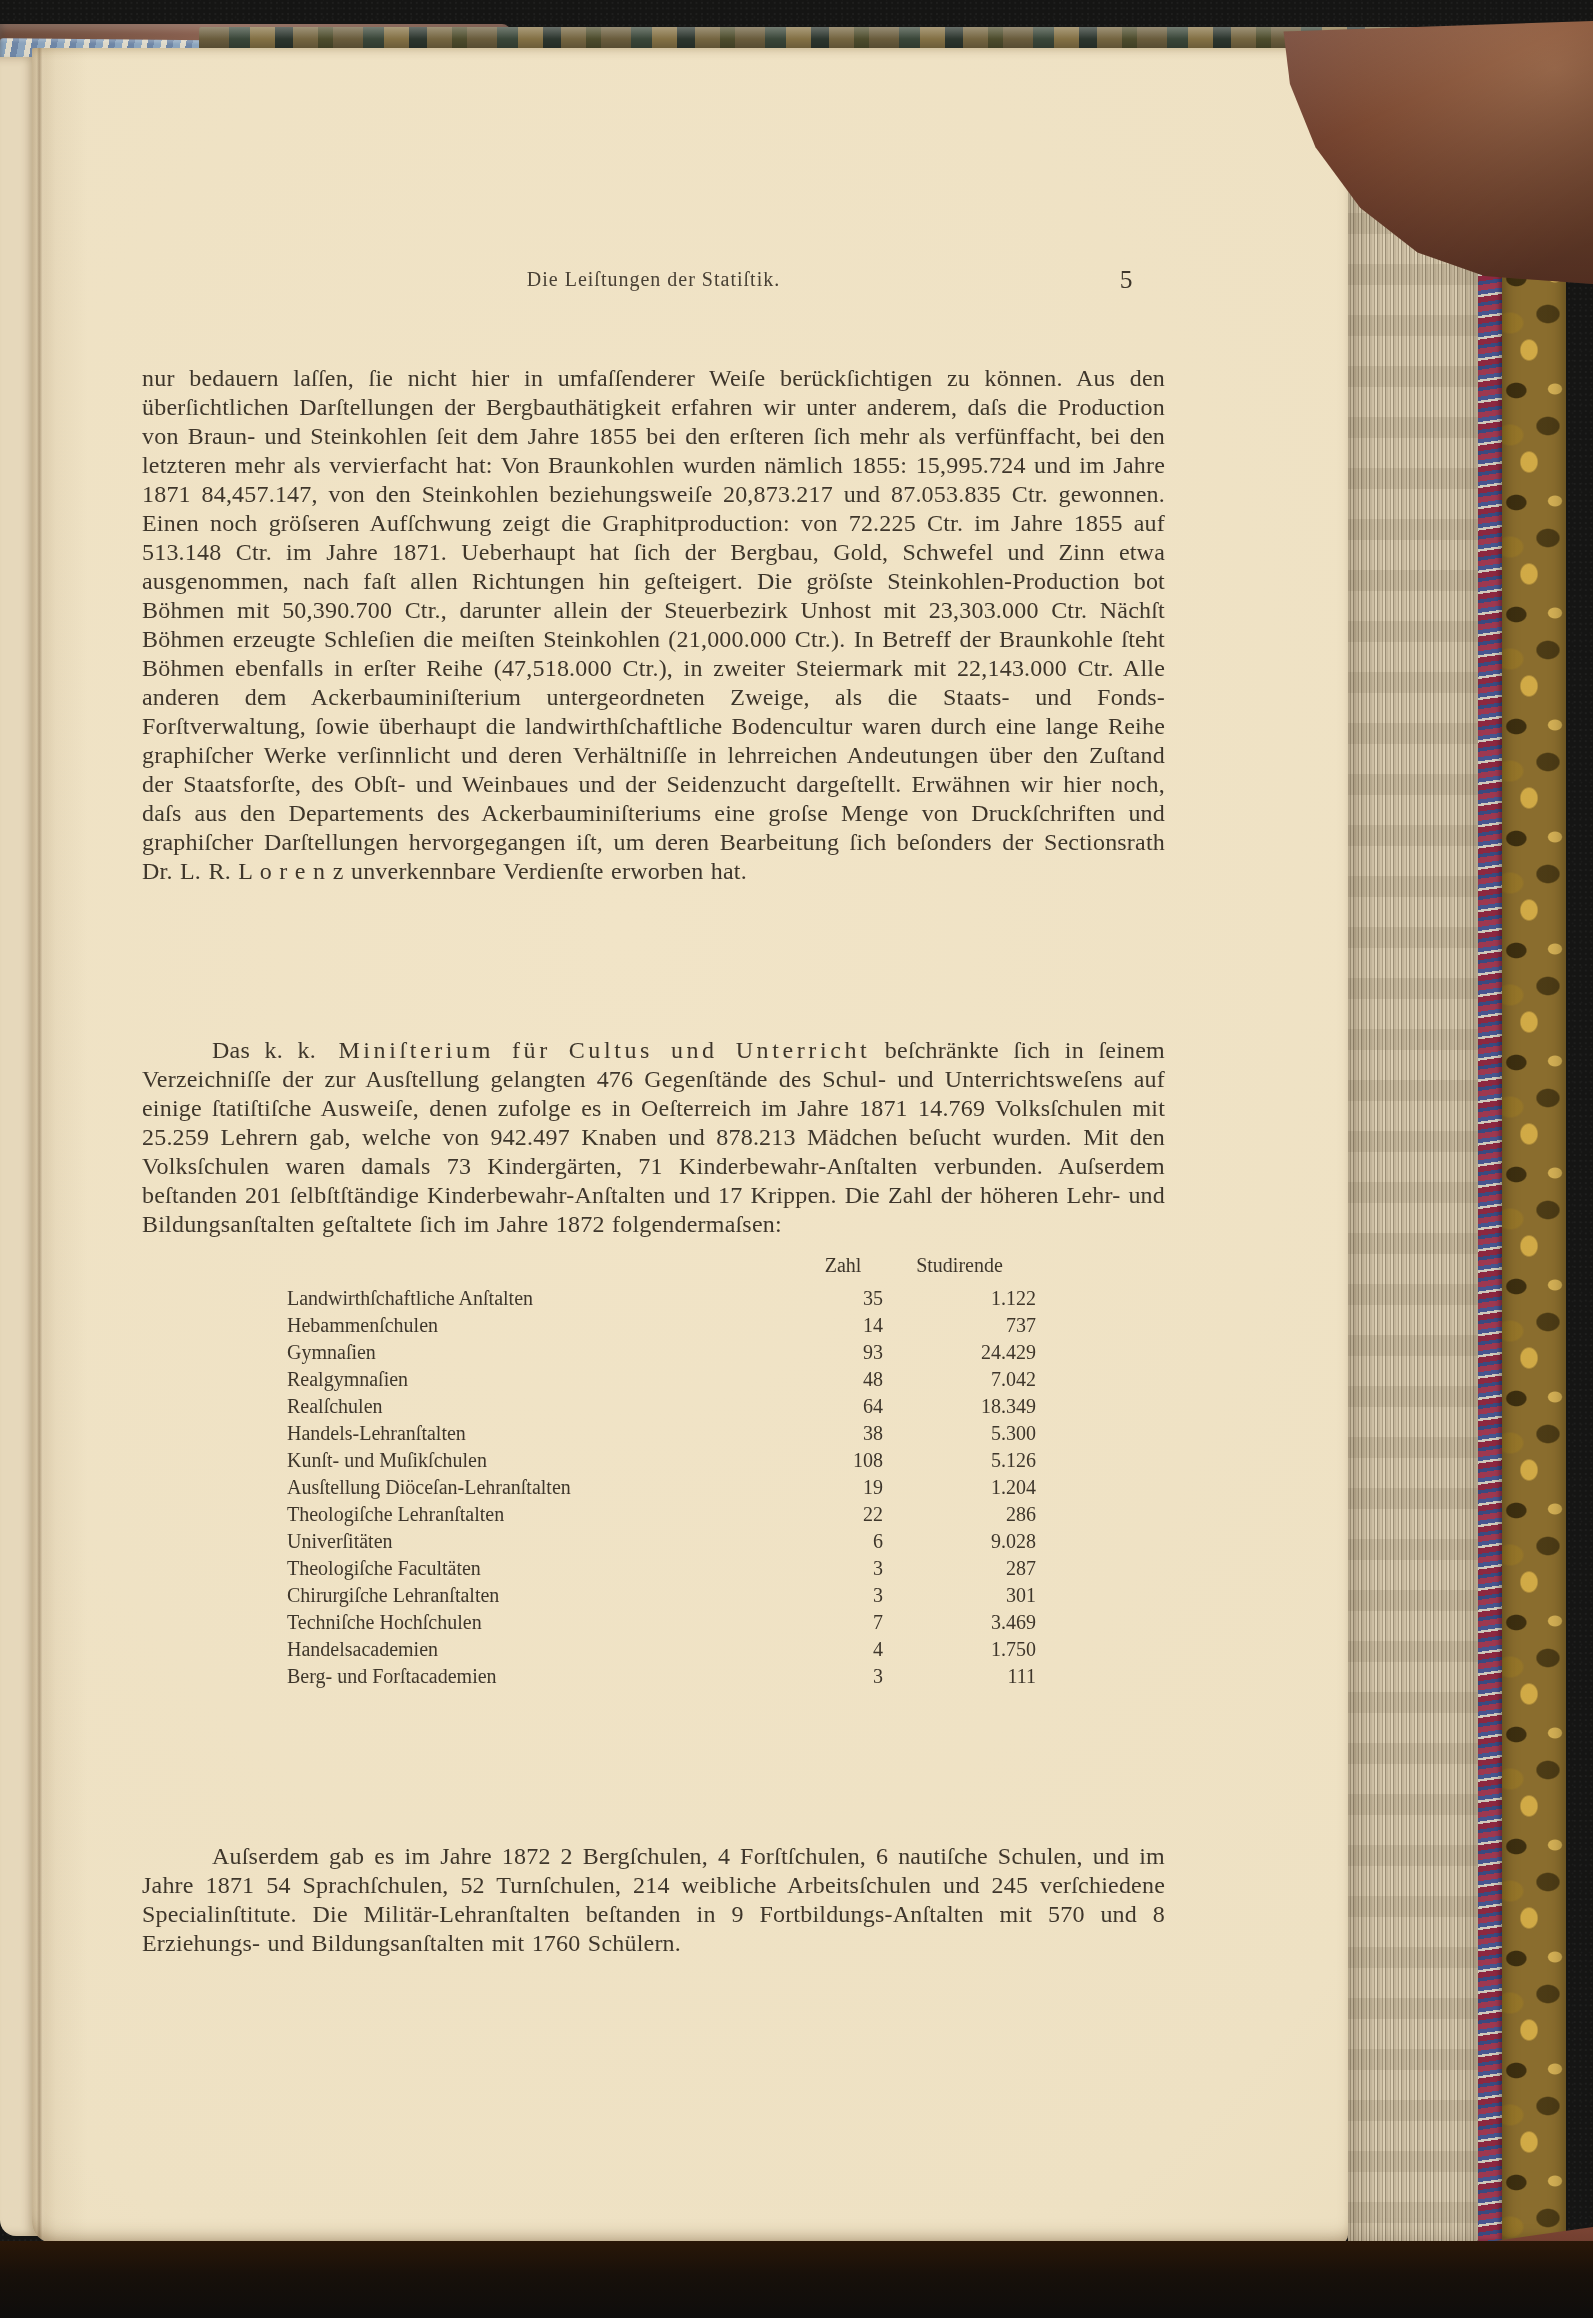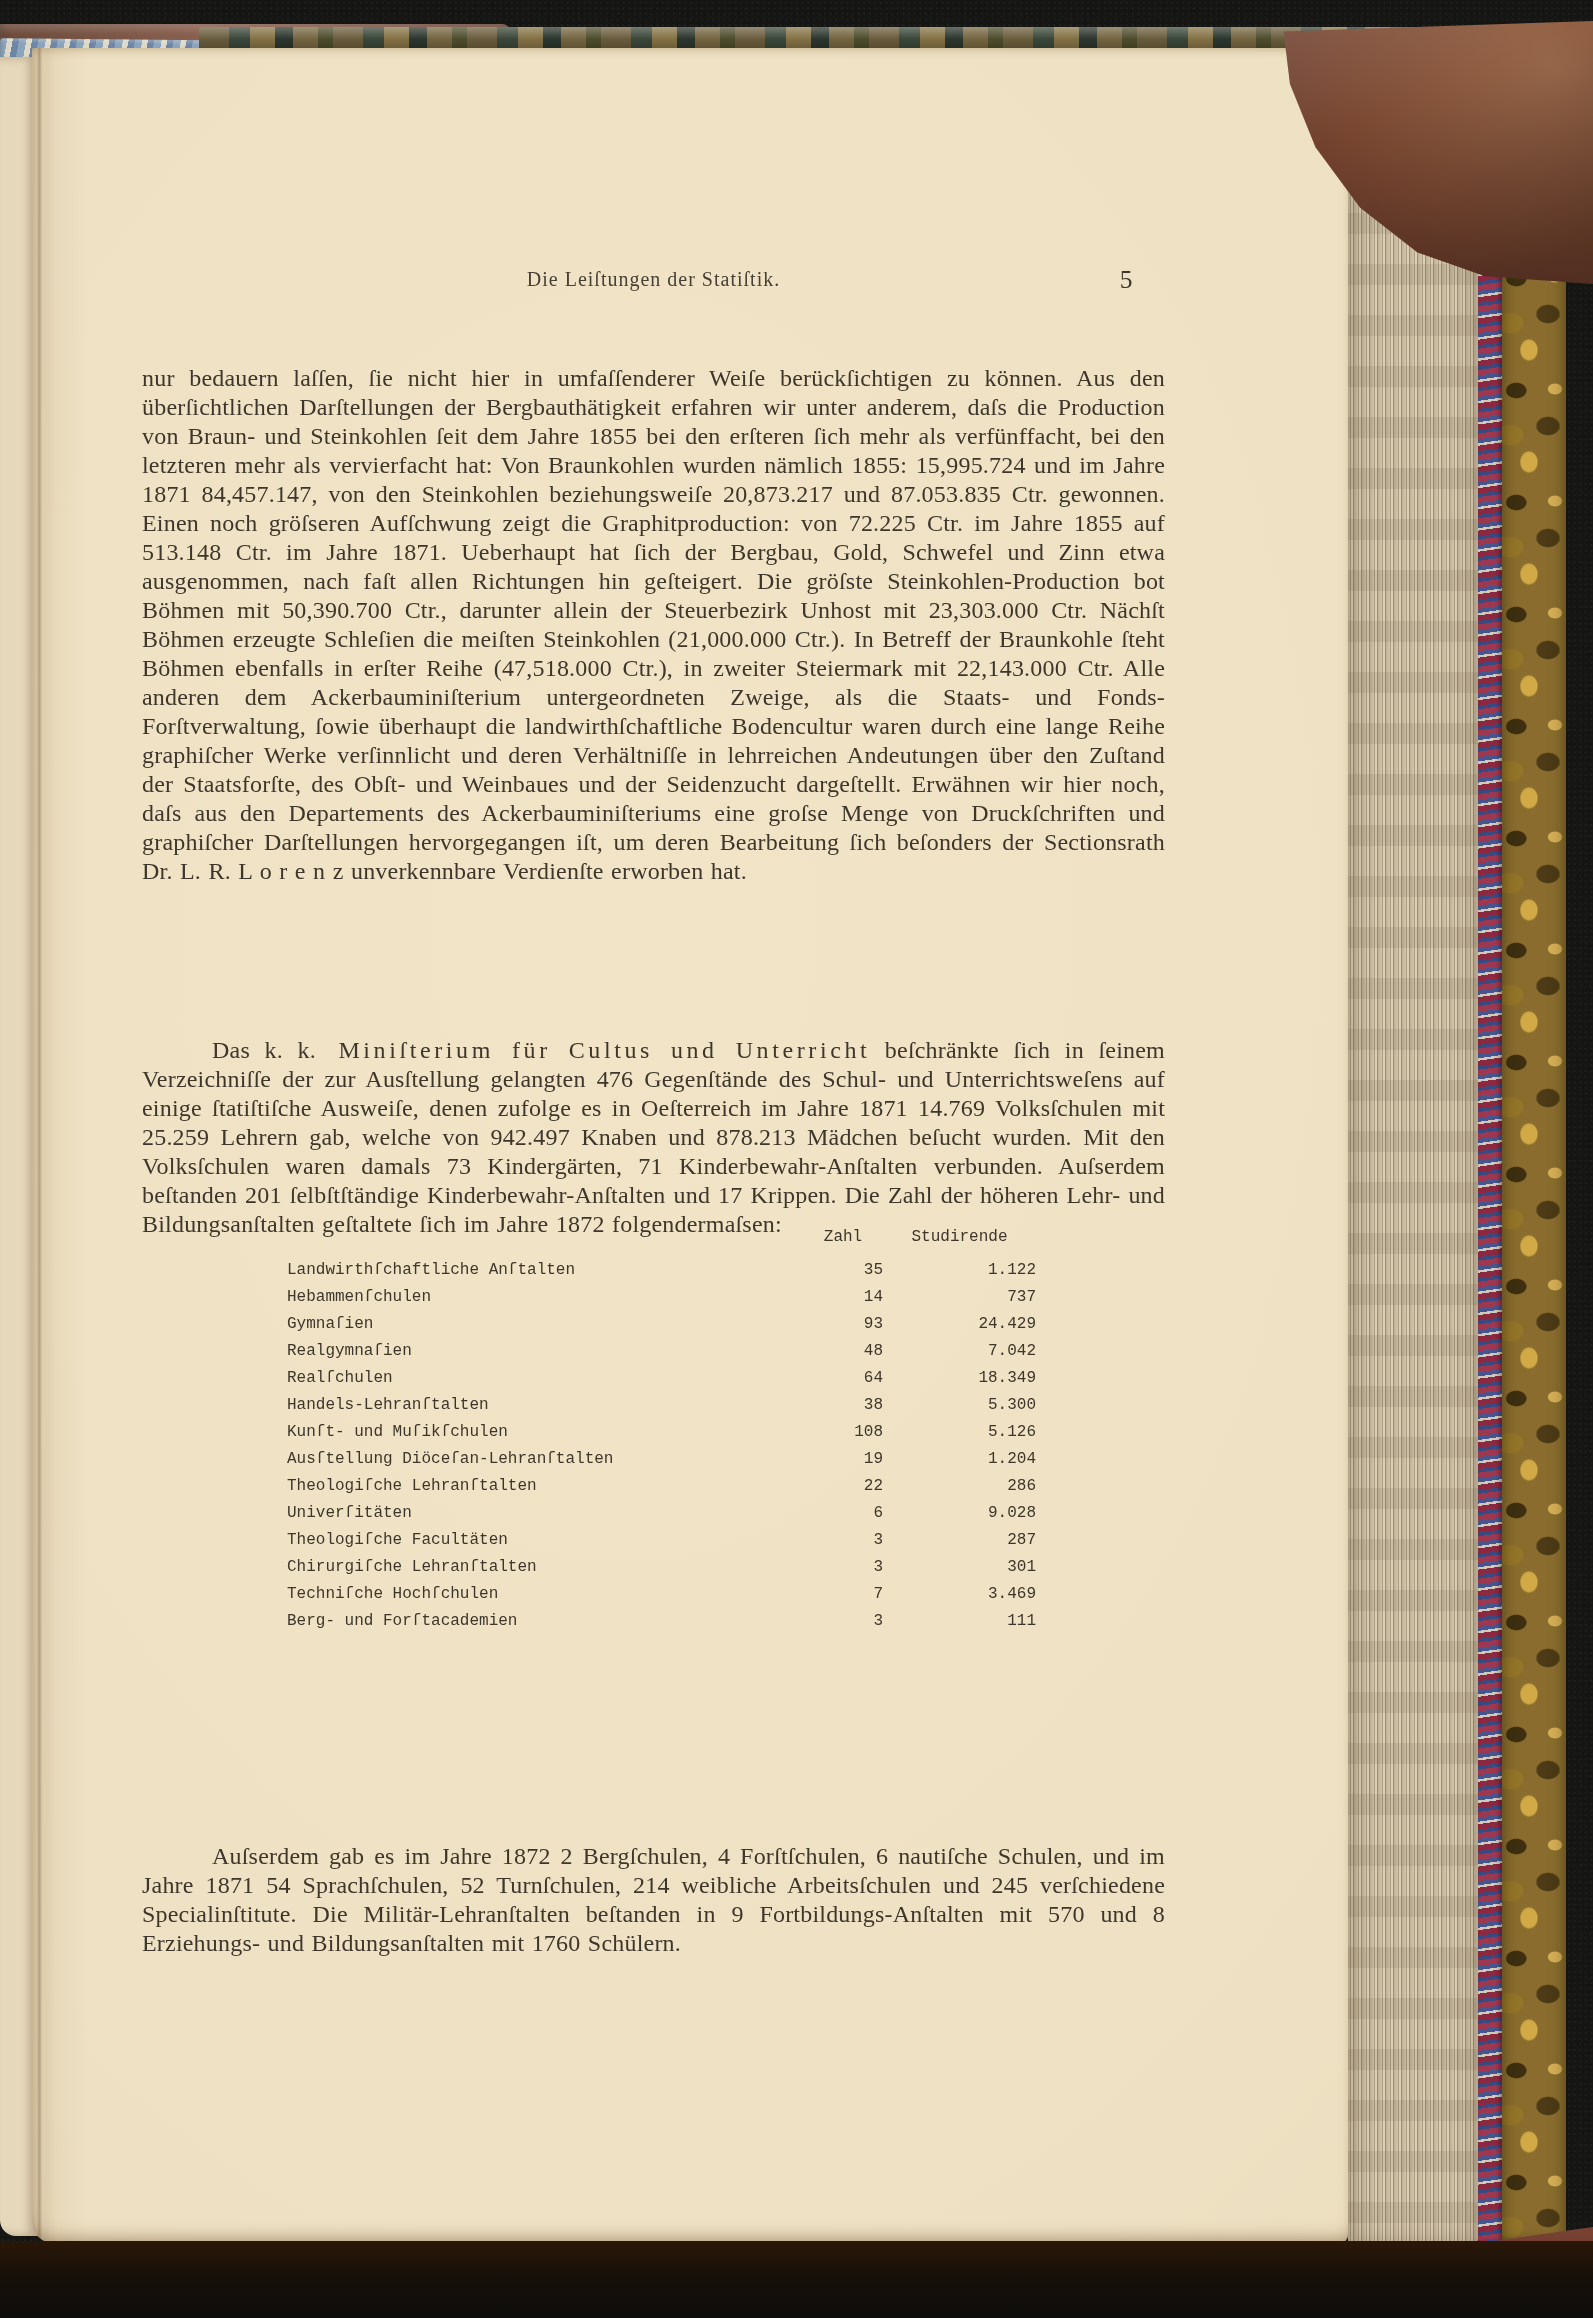--- a/index.html
+++ b/index.html
@@ -71,21 +71,21 @@
   .text-block{position:absolute;left:142px;top:48px;width:1023px;color:#3e362b;}
   .running-head{position:absolute;top:220px;left:0;width:100%;height:35px;}
   .running-head .title{display:block;text-align:center;font-size:20px;letter-spacing:1px;color:#484035;}
   .running-head .pagenum{position:absolute;left:952px;top:-3.2px;width:64px;text-align:center;font-size:25.5px;color:#3e362b;}
   .para{position:absolute;left:0;width:1023px;text-align:justify;
     font-size:24px;line-height:29px;letter-spacing:0.2px;word-spacing:1.2px;}
   .para1{top:292px;}
   .para2{top:964px;text-indent:70px;}
   .para3{top:1770px;text-indent:70px;}
   .sperr{letter-spacing:3.6px;margin-left:8px;}
-  .stats-table{position:absolute;left:145px;top:1176px;width:749px;font-size:16px;font-family:Liberation Mono, monospace;}
+  .stats-table{position:absolute;left:145px;top:1204px;width:749px;font-size:20px;}
   .trow{display:grid;grid-template-columns:516px 80px 153px;line-height:27px;}
   .thead{margin-bottom:6.4px;line-height:27px;}
   .tlabel{text-align:left;}
   .tcount{text-align:right;}
   .tstud{text-align:right;}
   .thead .tcount{text-align:center;}
   .thead .tstud{text-align:center;}
 </style>
 </head>
 <body>
@@ -182,20 +182,25 @@
           <span class="tlabel">Chirurgiſche Lehranſtalten</span>
           <span class="tcount">3</span>
           <span class="tstud">301</span>
         </div>
       <div class="trow">
           <span class="tlabel">Techniſche Hochſchulen</span>
           <span class="tcount">7</span>
           <span class="tstud">3.469</span>
         </div>
       <div class="trow">
+          <span class="tlabel">Handelsacademien</span>
+          <span class="tcount">4</span>
+          <span class="tstud">1.750</span>
+        </div>
+      <div class="trow">
           <span class="tlabel">Berg- und Forſtacademien</span>
           <span class="tcount">3</span>
           <span class="tstud">111</span>
         </div>
     </div>
 
     <p class="para para3">Auſserdem gab es im Jahre 1872 2 Bergſchulen, 4 Forſtſchulen, 6 nautiſche Schulen, und im Jahre 1871 54 Sprachſchulen, 52 Turnſchulen, 214 weibliche Arbeitsſchulen und 245 verſchiedene Specialinſtitute. Die Militär-Lehranſtalten beſtanden in 9 Fortbildungs-Anſtalten mit 570 und 8 Erziehungs- und Bildungsanſtalten mit 1760 Schülern.</p>
 
   </div>
 </div>

